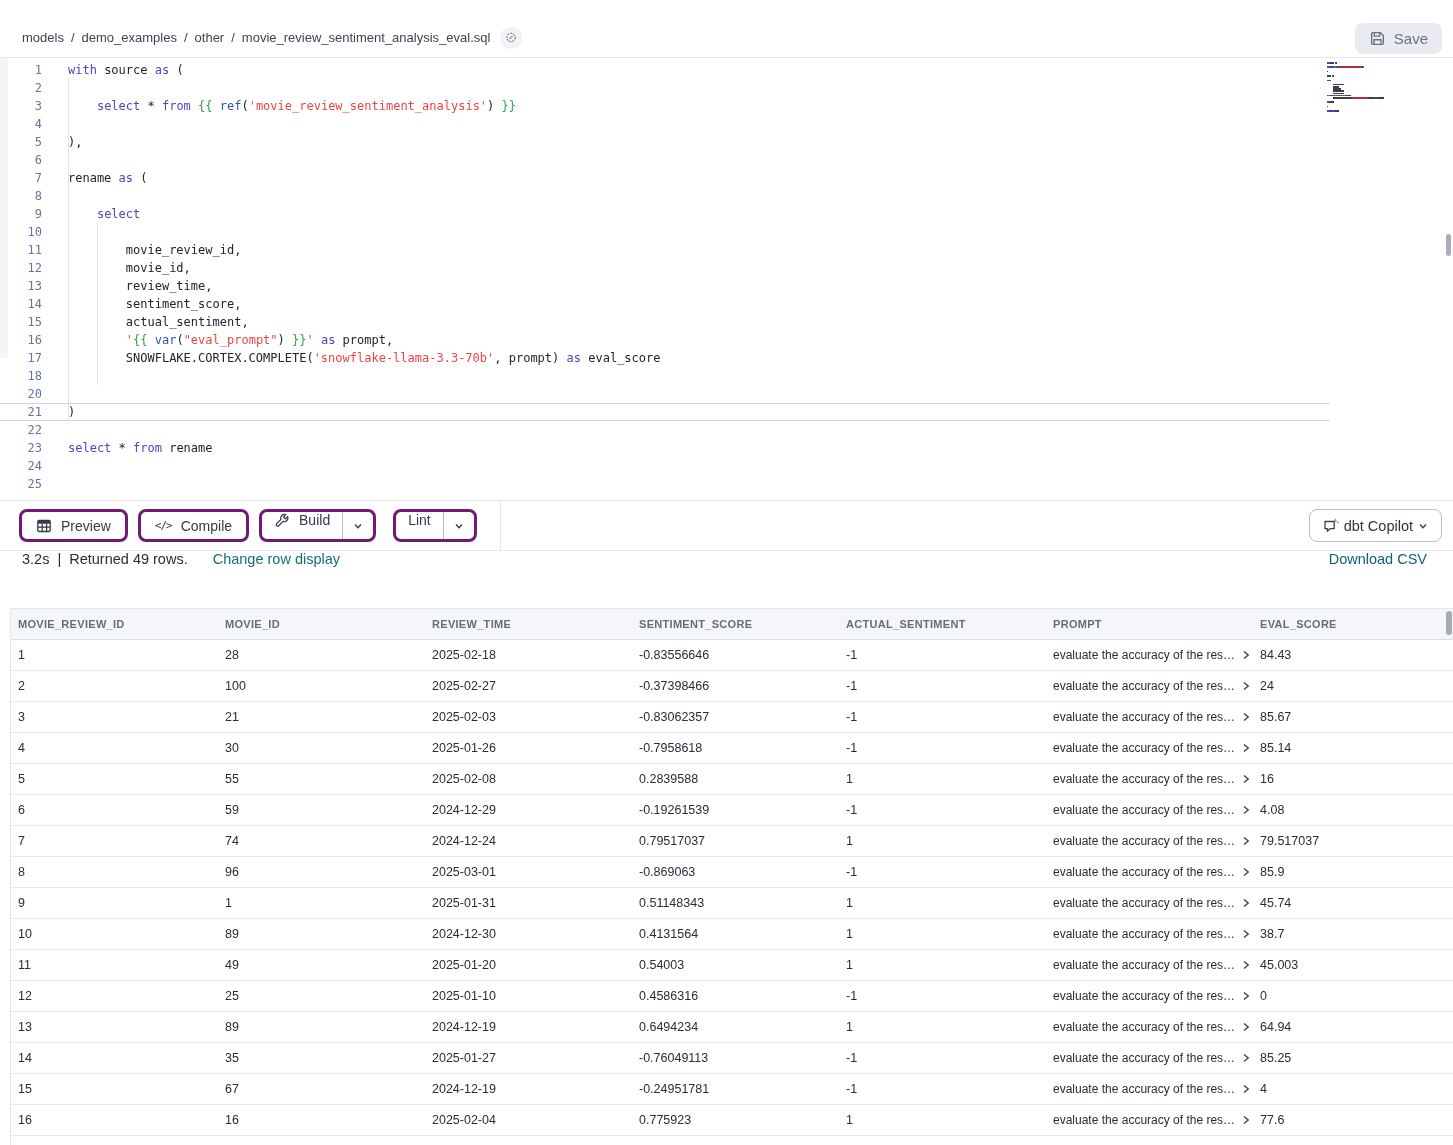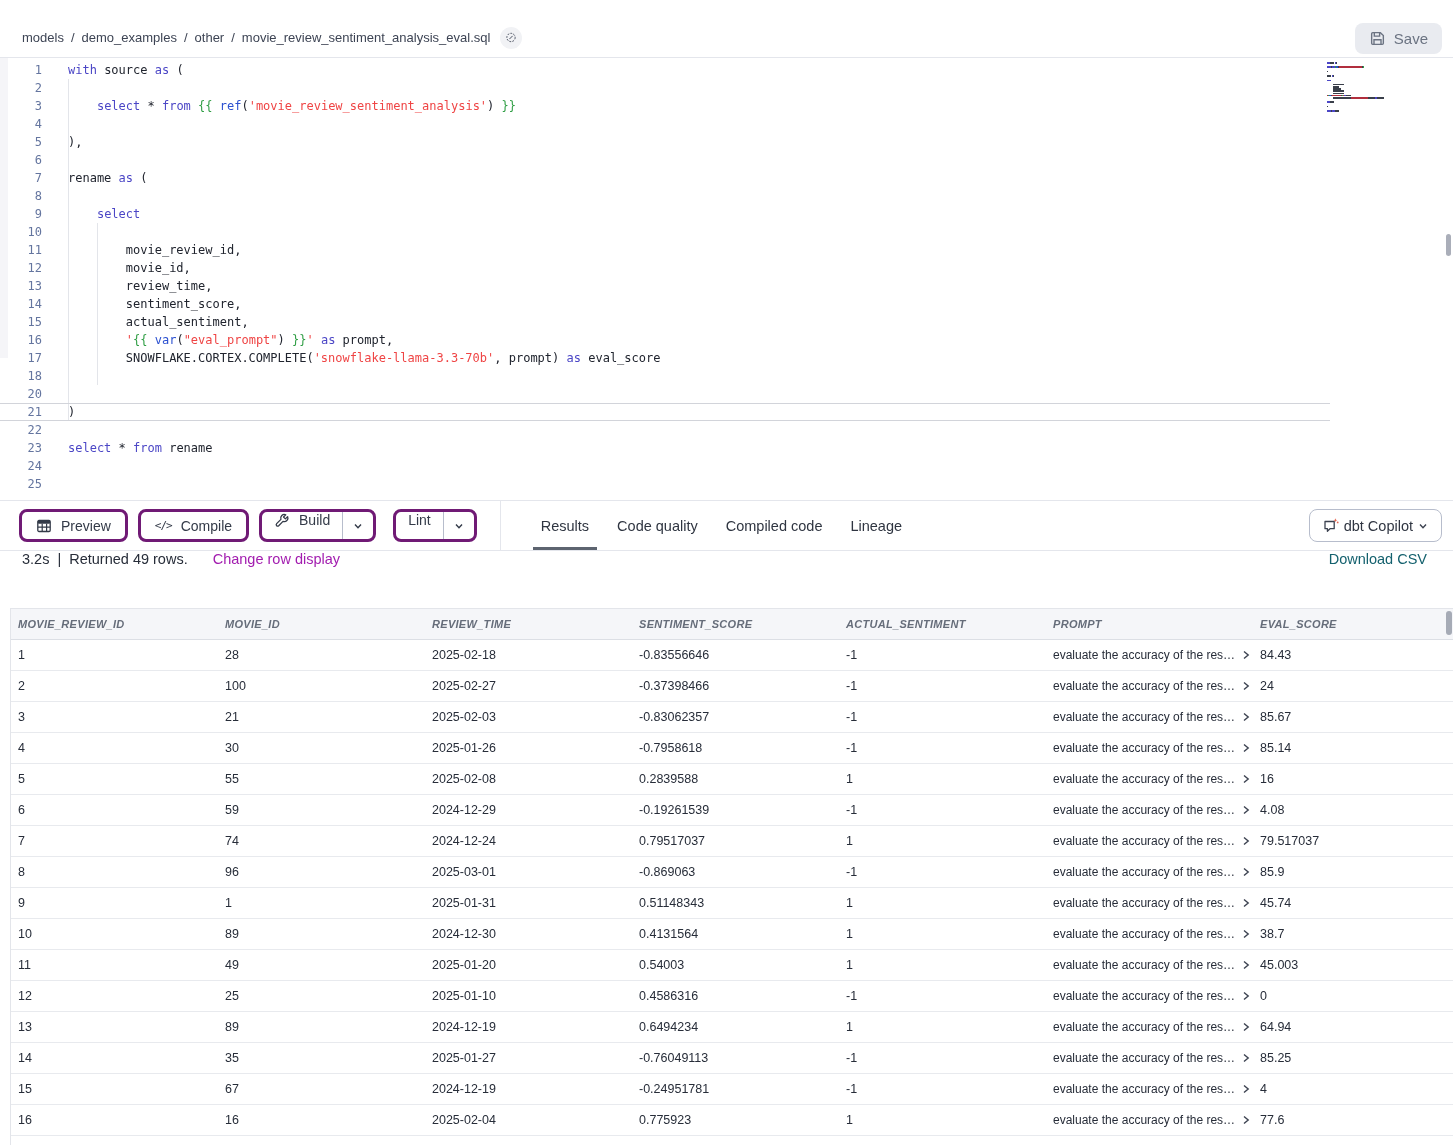--- a/index.html
+++ b/index.html
@@ -73,21 +73,21 @@
   .teal-link{color:#14616e;cursor:pointer;}
   .crd{margin-left:25px;}
   .dlcsv{margin-left:auto;margin-right:4px;}
 
   
   .results{position:absolute;left:0;top:590px;width:1453px;height:555px;overflow:hidden;background:#fff;}
   .tablewrap{margin-left:10px;width:1443px;border-top:1px solid #e3e5ea;border-left:1px solid #e3e5ea;
              box-sizing:border-box;overflow:hidden;}
   .thead{display:flex;height:30px;background:#f5f6f9;border-bottom:1px solid #dcdfe5;}
   .th{flex:none;width:207px;box-sizing:border-box;padding-left:7px;display:flex;align-items:center;
-      font-size:11px;font-weight:700;letter-spacing:.3px;color:#666d7a;font-style:italic;}
+      font-size:11px;font-weight:700;letter-spacing:.3px;color:#666d7a;}
   .tr{display:flex;height:30px;border-bottom:1px solid #e8eaee;background:#fff;}
   .td{flex:none;width:207px;box-sizing:border-box;padding-left:7px;display:flex;align-items:center;
       font-size:12.5px;color:#272d39;white-space:nowrap;overflow:hidden;}
   .td-prompt span:first-child{font-size:12px;}
   .prompt-expand{display:inline-flex;align-items:center;margin-left:6px;cursor:pointer;}
   .results-thumb{position:absolute;right:1px;top:3px;width:6px;height:24px;border-radius:3px;background:#a6abb6;}
 
   
   .cut-btn{position:absolute;background:#fff;border:1.5px solid #707889;box-sizing:border-box;}
   .cut-1{left:797px;top:542px;width:74px;height:22px;border-radius:11px;}
@@ -220,44 +220,38 @@
       <span class="sb-main">
         <span>Lint</span>
       </span>
       <span class="sb-chev">
         <svg width="12" height="12" viewBox="0 0 12 12">
           <path d="M3 4.5 6 7.7 9 4.5" fill="none" stroke="#333a48" stroke-width="1.4"></path>
         </svg>
       </span>
     </div>
     <div class="tb-divider"></div>
-    <div class="tabs">
-      <div class="tab active">Results</div>
-      <div class="tab">Code quality</div>
-      <div class="tab">Compiled code</div>
-      <div class="tab">Lineage</div>
-    </div>
     <button class="copilot-btn">
       <svg width="18" height="18" viewBox="0 0 18 18">
         <path d="M3 4.5h9.2v7.2H8l-2.6 2.6v-2.6H3z" fill="none" stroke="#3c4250" stroke-width="1.3" stroke-linejoin="round"></path>
         <path d="M13.4 1.2l.55 1.45L15.4 3.2l-1.45.55L13.4 5.2l-.55-1.45L11.4 3.2l1.45-.55z" fill="#e5654f"></path>
         <circle cx="15.7" cy="5.4" r="0.9" fill="#e5654f"></circle>
       </svg>
       <span>dbt Copilot</span>
       <svg width="12" height="12" viewBox="0 0 12 12">
         <path d="M3 4.5 6 7.7 9 4.5" fill="none" stroke="#3c4250" stroke-width="1.4"></path>
       </svg>
     </button>
   </div>
 
   <div class="statusbar">
     <span>3.2s</span>
     <span class="pipe">|</span>
     <span>Returned 49 rows.</span>
-    <span class="teal-link crd" style="color: #a21caf;">Change row display</span>
+    <span class="teal-link crd" style="color: #0f766e;">Change row display</span>
     <span class="teal-link dlcsv" style="color: rgb(20, 97, 110);">Download CSV</span>
   </div>
 
   <div class="results">
     <div class="tablewrap">
       <div class="thead" id="thead">
           <div class="th">MOVIE_REVIEW_ID</div>
           <div class="th">MOVIE_ID</div>
           <div class="th">REVIEW_TIME</div>
           <div class="th">SENTIMENT_SCORE</div>

